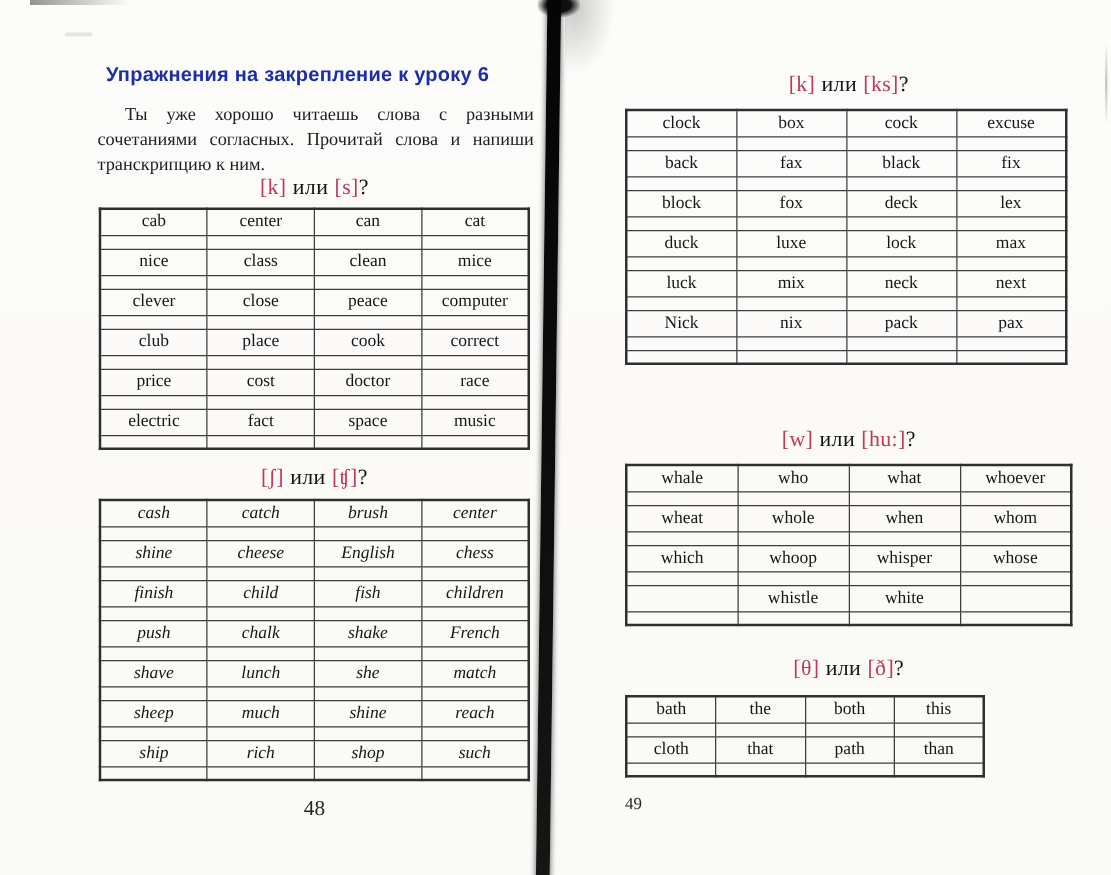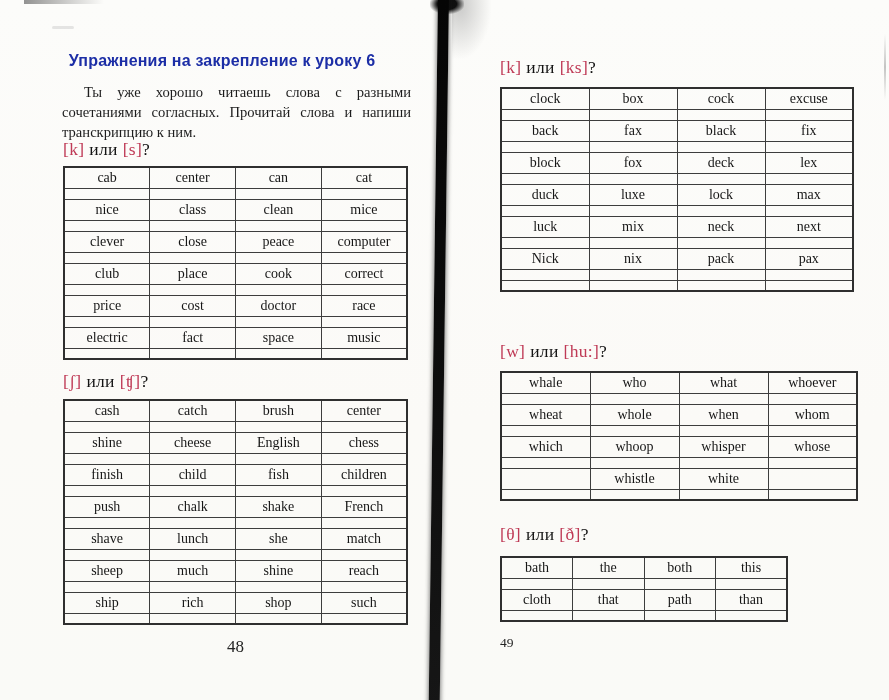--- a/index.html
+++ b/index.html
@@ -35,35 +35,35 @@
   .smudge-top-left2 {
     position:absolute; left:52px; top:26px; width:22px; height:3px;
     background:rgba(120,120,120,.18); border-radius:2px;
   }
   .page-edge-right {
     position:absolute; left:884px; top:34px; width:2px; height:66px;
     background:linear-gradient(180deg, rgba(150,150,150,0), rgba(150,150,150,.55), rgba(150,150,150,0));
   }
 
   .page { position:absolute; top:0; height:700px; }
-  .page-left  { left:0;   width:443px;padding-left:12px; }
+  .page-left  { left:16px;   width:443px;padding-left:12px; }
   .page-right { left:455px; width:434px; }
 
   .page-title {
     position:absolute; left:44px; width:356px; top:52px;
     font-family:"Liberation Sans", sans-serif; font-weight:bold;
     font-size:16px; color:#1c2ea6; text-align:center; letter-spacing:.2px;
   }
   .intro {
     position:absolute; left:62px; width:349px; top:82px;
     font-size:14.6px; color:#1d1d1d; line-height:20px;
     text-align:justify; text-indent:22px;
   }
   .phon-heading {
-    position:absolute; 
+    position:absolute; text-align:center;
     font-size:17.5px; color:#141414; letter-spacing:.3px;
   }
   .phon-heading .sym { color:#bf3a56; }
   .phon-heading .conj { margin:0 5px; }
 
   table.wordtable {
     position:absolute; border-collapse:collapse;
     border:2px solid #2f2f2f; table-layout:fixed;
     background:transparent;
   }
@@ -71,21 +71,21 @@
     border:1px solid #3d3d3d;
     text-align:center; vertical-align:middle;
     font-family:"Liberation Serif", serif;
     font-size:14px; color:#161616;
   }
   tr.word-row td  { height:21px; }
   tr.blank-row td { height:11px; }
 
   
   #tableL1 { left:63px;  top:166px; width:345px;border-radius:14px; }
-  #tableL2 { left:63px;  top:399px; width:345px; }
+  #tableL2 { left:63px;  top:399px; width:345px;font-style:italic; }
   #headL1  { left:63px;  top:139px; width:345px; }
   #headL2  { left:63px;  top:371px; width:345px; }
   .pagenum-left  { position:absolute; left:63px;  top:637px; width:345px; text-align:center; font-size:17px; color:#242424; }
 
   
   #headR1  { left:45px; top:57px;  width:358px; }
   #tableR1 { left:45px; top:87px;  width:354px; }
   #headR2  { left:45px; top:341px; width:358px; }
   #tableR2 { left:45px; top:371px; width:358px; }
   #headR3  { left:45px; top:524px; width:358px; }

